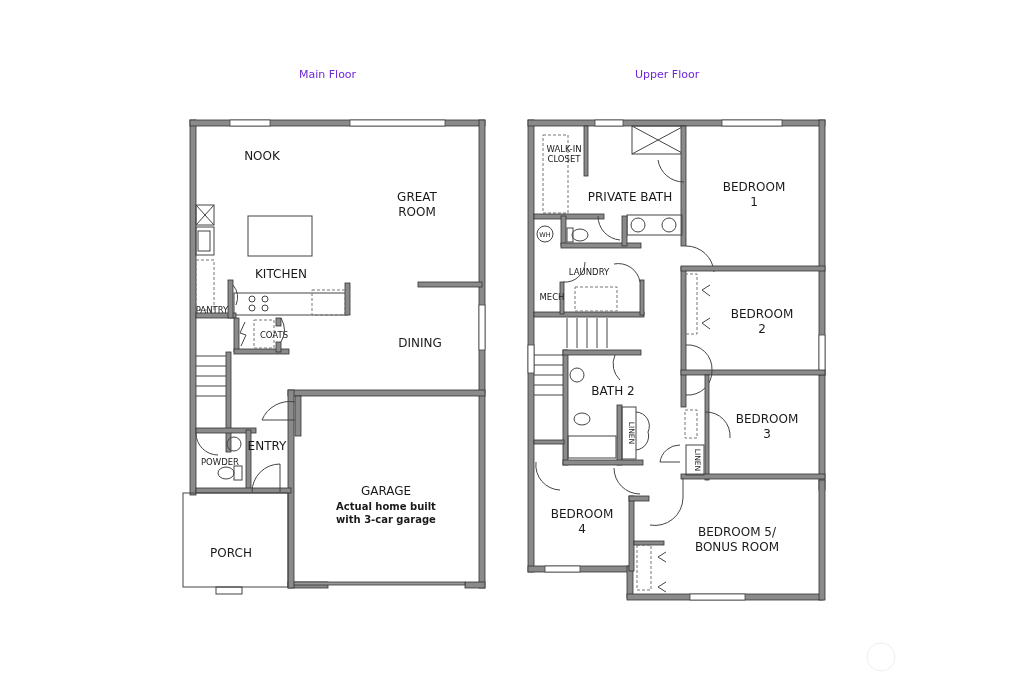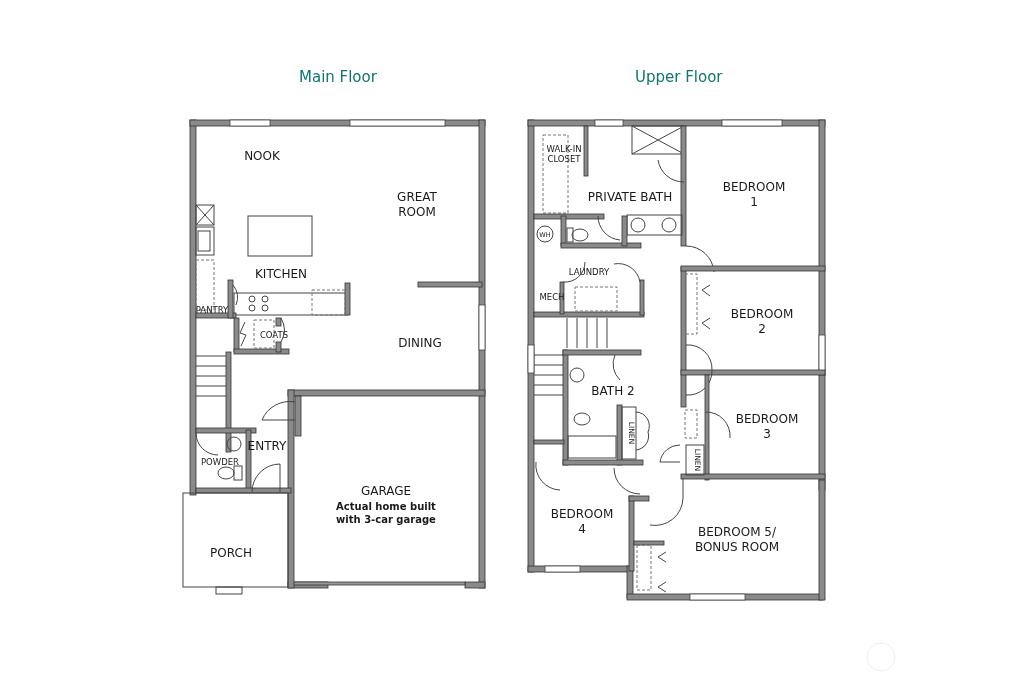--- a/index.html
+++ b/index.html
@@ -1,17 +1,17 @@
 <!DOCTYPE html>
 <html><head>
 <meta charset="utf-8">
 <style>
   html, body { margin:0; padding:0; background:#ffffff; }
   body { width:1024px; height:684px; position:relative; overflow:hidden; font-family:"Liberation Sans", sans-serif; color:#1a1a1a; }
-  .title { position:absolute; top:68px; font-size:15px; font-family:"DejaVu Sans", sans-serif; color:#0f766e; }
+  .title { position:absolute; top:68px; font-size:11px; font-family:"DejaVu Sans", sans-serif; color:#6d28d9; }
   svg { position:absolute; left:0; top:0; }
   .lbl { font-family:"DejaVu Sans", sans-serif; fill:#1a1a1a; }
 </style>
 </head>
 <body>
 
 <div class="title" style="left:299px;">Main Floor</div>
 <div class="title" style="left:635px;text-align:right;">Upper Floor</div>
 
 <svg width="1024" height="684" viewBox="0 0 1024 684">

